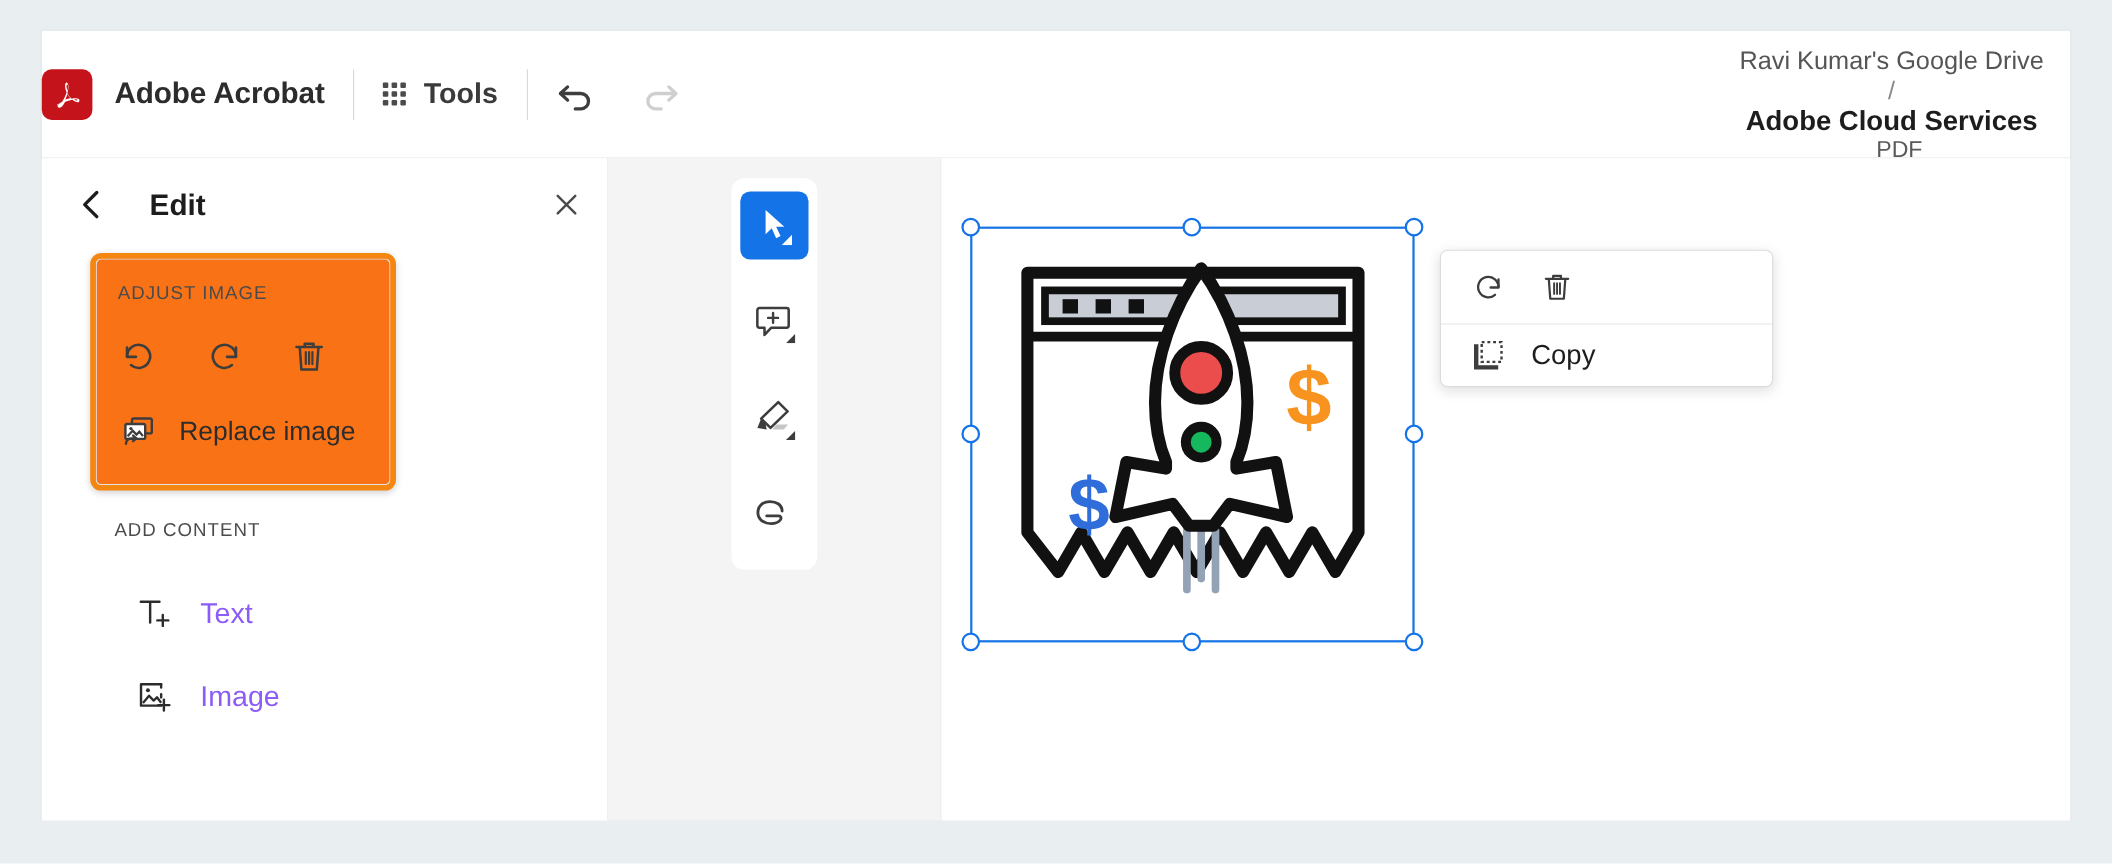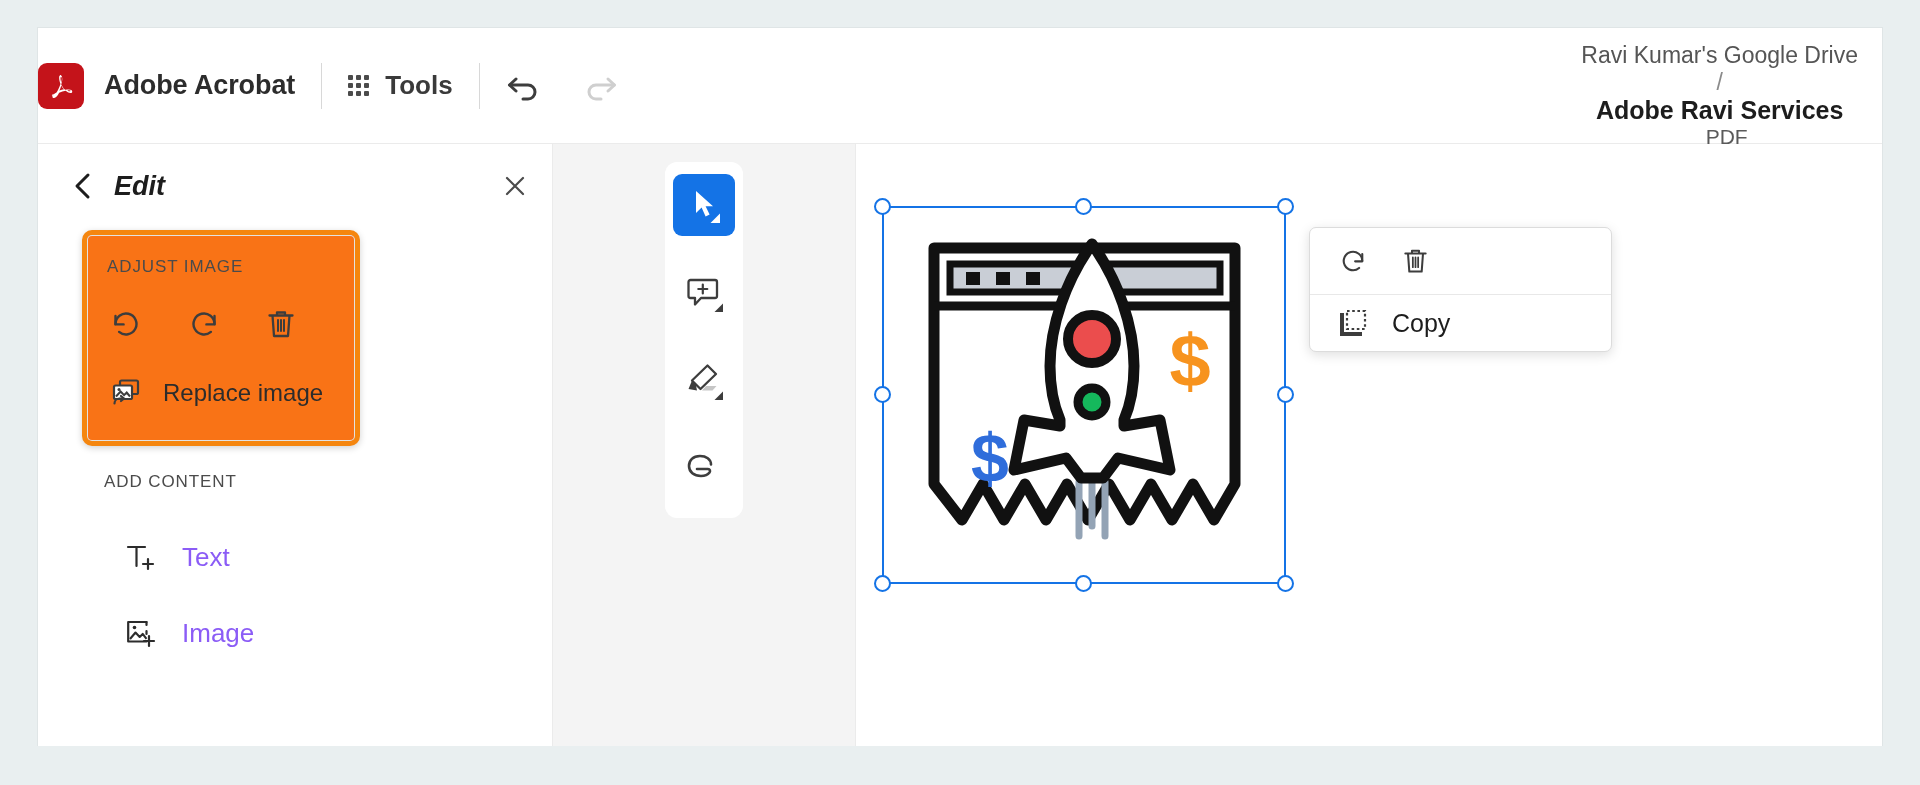--- a/index.html
+++ b/index.html
@@ -151,22 +151,21 @@
   .back-btn {
     cursor: pointer;
     display: flex;
     align-items: center;
     padding: 4px;
   }
   .panel-title {
     font-size: 27px;
     font-weight: 700;
     color: #1d1d1d;
-    margin-left: 14px;
-    font-style: italic;
+    margin-left: 36px;
   }
   .close-btn {
     margin-left: auto;
     cursor: pointer;
     display: flex;
     align-items: center;
   }
 
   .adjust-card {
     position: absolute;
@@ -403,21 +402,21 @@
             <path d="M28 8 L34.5 14 L28 20" fill="none" stroke="#cfcfcf" stroke-width="3" stroke-linecap="round" stroke-linejoin="round"></path>
             <path d="M34.2 14 H16 a7 7 0 0 0 0 14 H21" fill="none" stroke="#cfcfcf" stroke-width="3" stroke-linecap="round" stroke-linejoin="round"></path>
           </svg>
         </span>
       </div>
     </div>
 
     <div class="header-right">
       <span class="crumb-parent">Ravi Kumar's Google Drive</span>
       <span class="crumb-sep">/</span>
-      <span class="crumb-current">Adobe Ravi Services</span>
+      <span class="crumb-current">Adobe Cloud Services</span>
       <span class="file-type">PDF</span>
       <span class="caret-btn">
         <svg width="24" height="16" viewBox="0 0 24 16" aria-hidden="true">
           <path d="M4 5 L12 12 L20 5" fill="none" stroke="#5a5a5a" stroke-width="2" stroke-linecap="round" stroke-linejoin="round"></path>
         </svg>
       </span>
     </div>
   </div>
 
   <div class="body-row">

